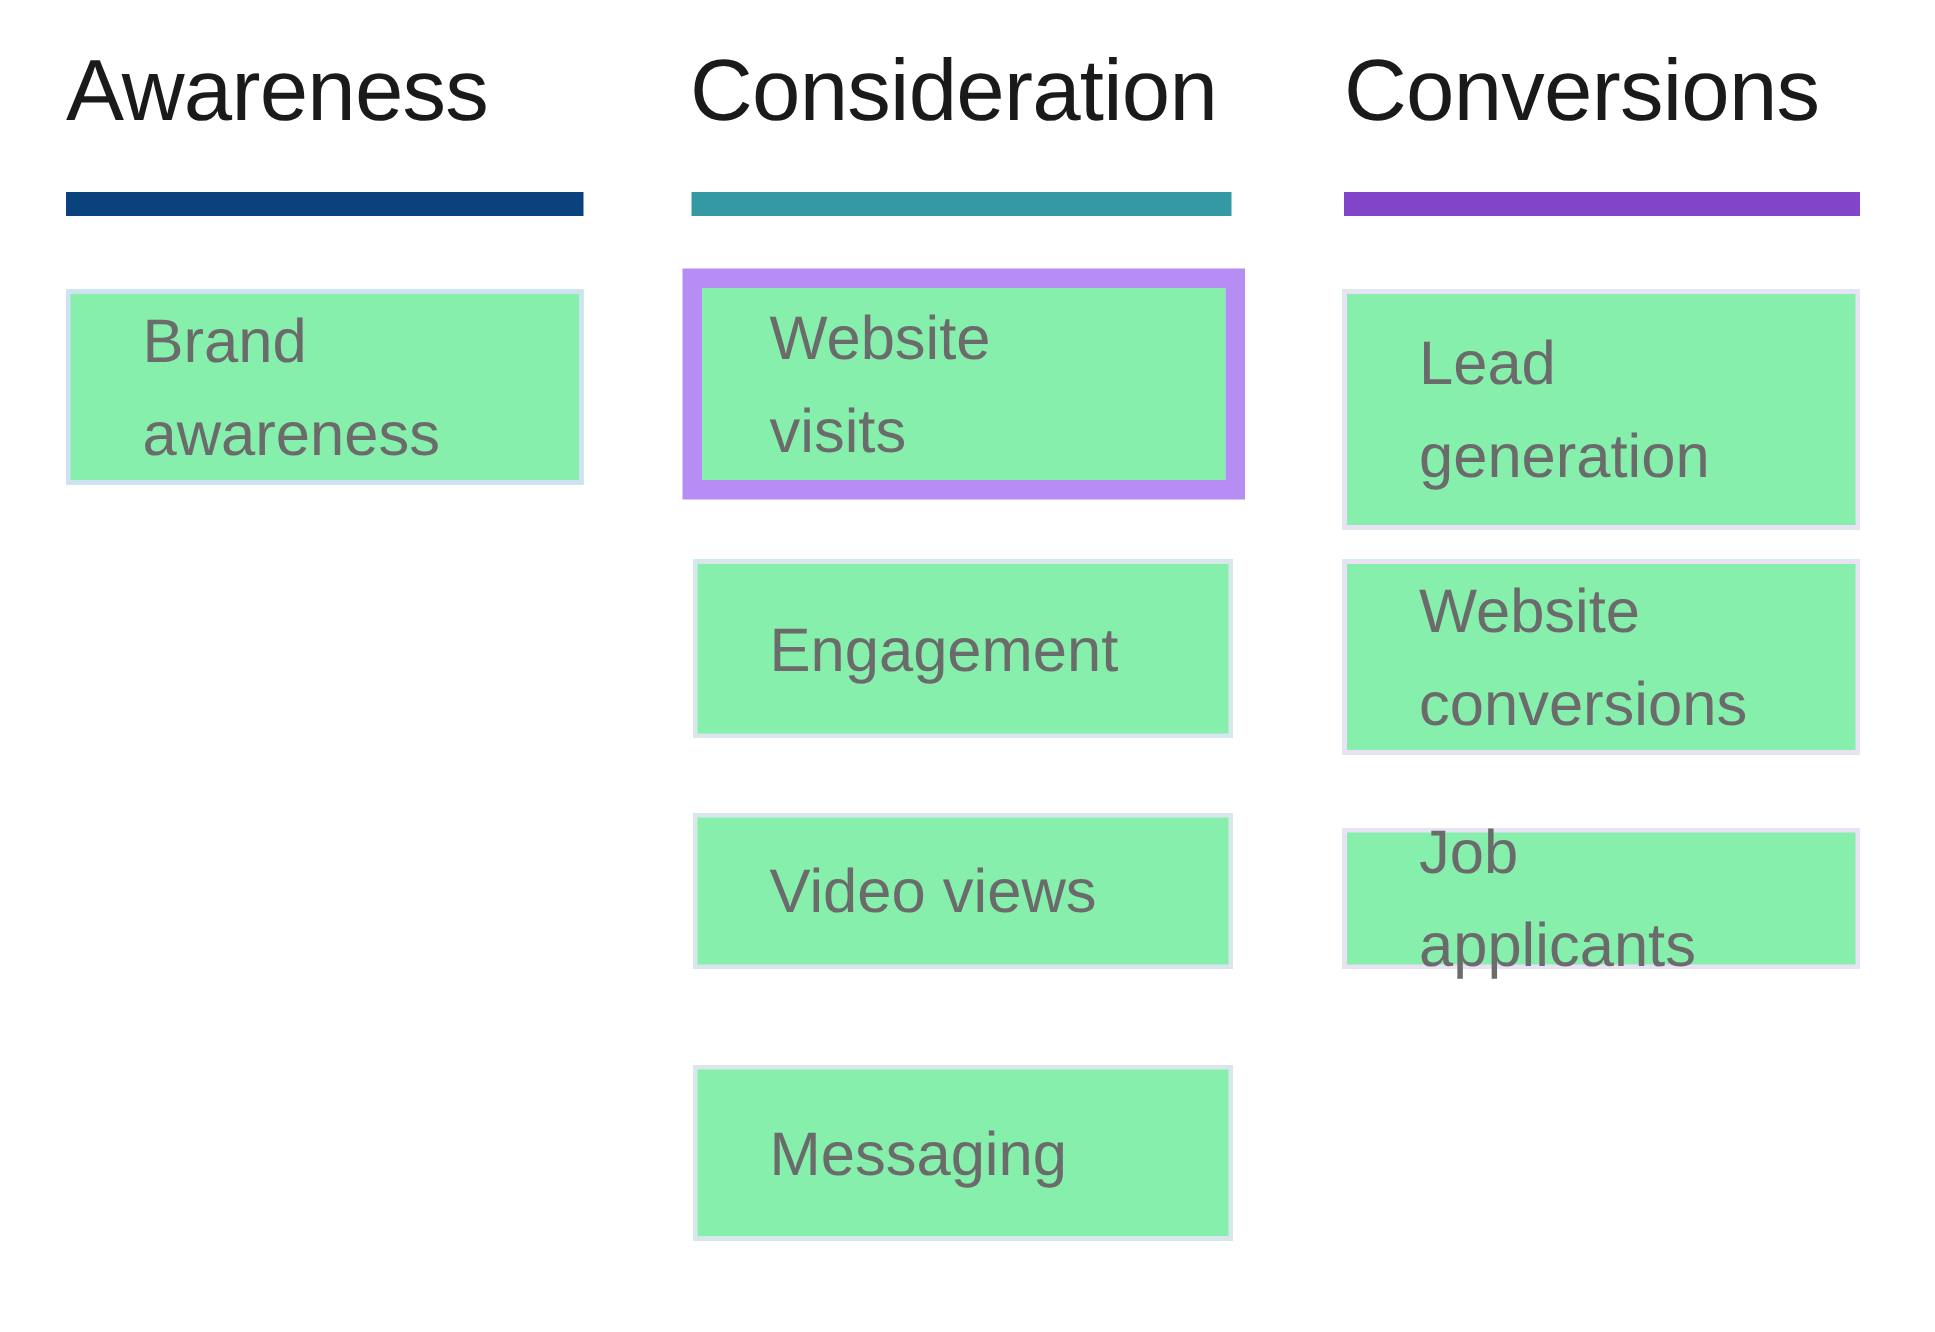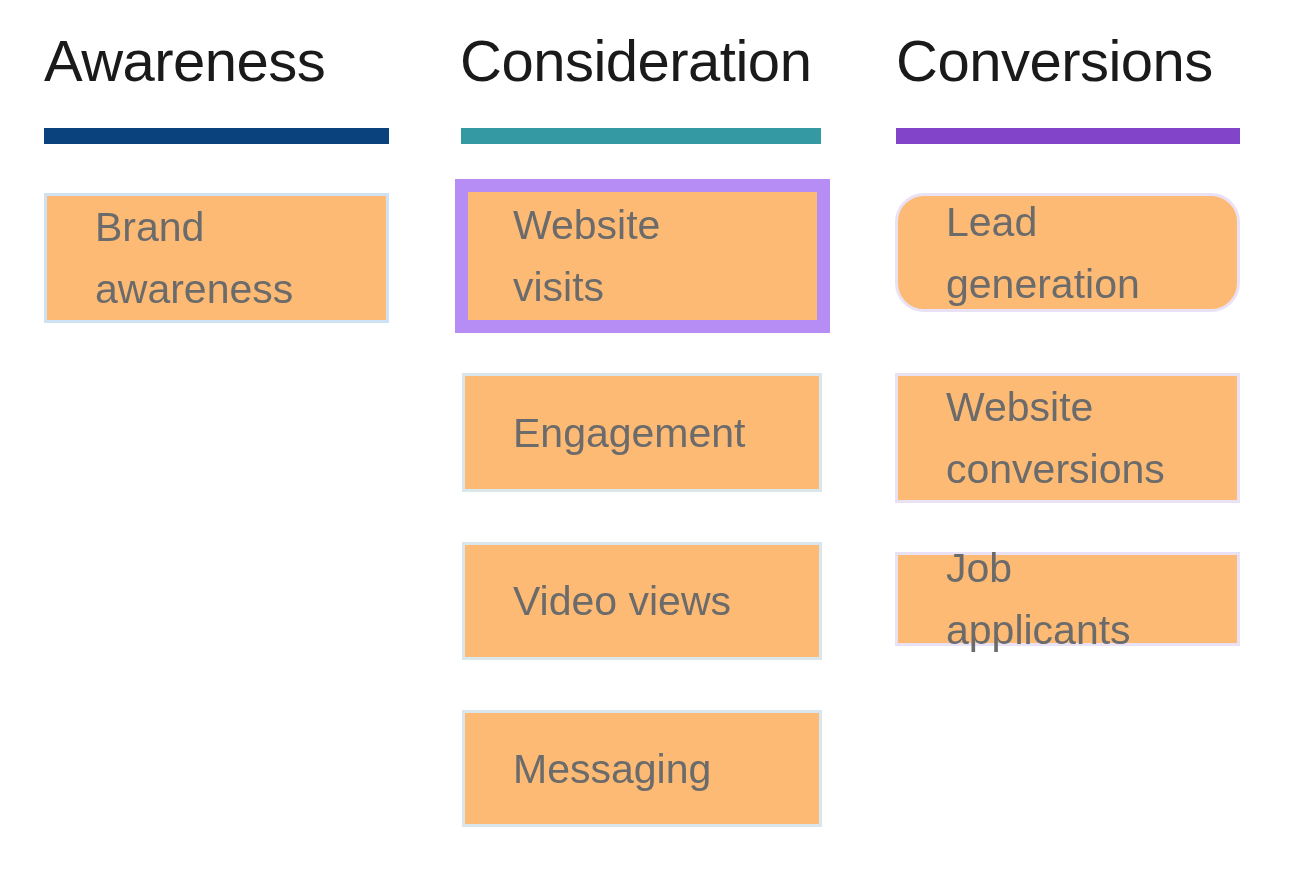--- a/index.html
+++ b/index.html
@@ -27,21 +27,21 @@
     white-space: nowrap;
   }
   .accent-bar {
     position: absolute;
     top: 128px;
     height: 16px;
   }
   .card {
     position: absolute;
     box-sizing: border-box;
-    background: #fdba74;
+    background: #86efac;
     border: 3px solid #d9e7ec;
     display: flex;
     align-items: center;
   }
   .card .label {
     padding-left: 48px;
     padding-right: 16px;
     font-size: 41px;
     line-height: 62px;
     font-weight: 400;
@@ -76,28 +76,28 @@
 awareness</span>
   </div>
 
   <div class="card highlighted" style="left: 468px; top: 192px; width: 349px; height: 128px; outline-color: rgb(182, 140, 245);">
     <span class="label" style="color: rgb(107, 107, 107);">Website
 visits</span>
   </div>
   <div class="card" style="left: 462px; top: 373px; width: 360px; height: 119px; border-color: rgb(217, 231, 236);">
     <span class="label" style="color: rgb(107, 107, 107);">Engagement</span>
   </div>
-  <div class="card" style="left: 462px; top: 542px; width: 360px; height: 118px; border-color: rgb(217, 231, 236);">
+  <div class="card" style="left: 462px; top: 542px; width: 360px; height: 104px; border-color: rgb(217, 231, 236);">
     <span class="label" style="color: rgb(107, 107, 107);">Video views</span>
   </div>
   <div class="card" style="left: 462px; top: 710px; width: 360px; height: 117px; border-color: rgb(217, 231, 236); text-align: right;">
     <span class="label" style="color: rgb(107, 107, 107);">Messaging</span>
   </div>
 
-  <div class="card" style="left: 895px; top: 193px; width: 345px; height: 119px; border-color: rgb(233, 226, 245); border-radius: 29px;">
+  <div class="card" style="left: 895px; top: 193px; width: 345px; height: 160px; border-color: rgb(233, 226, 245);">
     <span class="label" style="color: rgb(107, 107, 107);">Lead
 generation</span>
   </div>
   <div class="card" style="left: 895px; top: 373px; width: 345px; height: 130px; border-color: rgb(233, 226, 245);">
     <span class="label" style="color: rgb(107, 107, 107);">Website
 conversions</span>
   </div>
   <div class="card" style="left: 895px; top: 552px; width: 345px; height: 94px; border-color: rgb(233, 226, 245);">
     <span class="label" style="color: rgb(107, 107, 107);">Job
 applicants</span>

